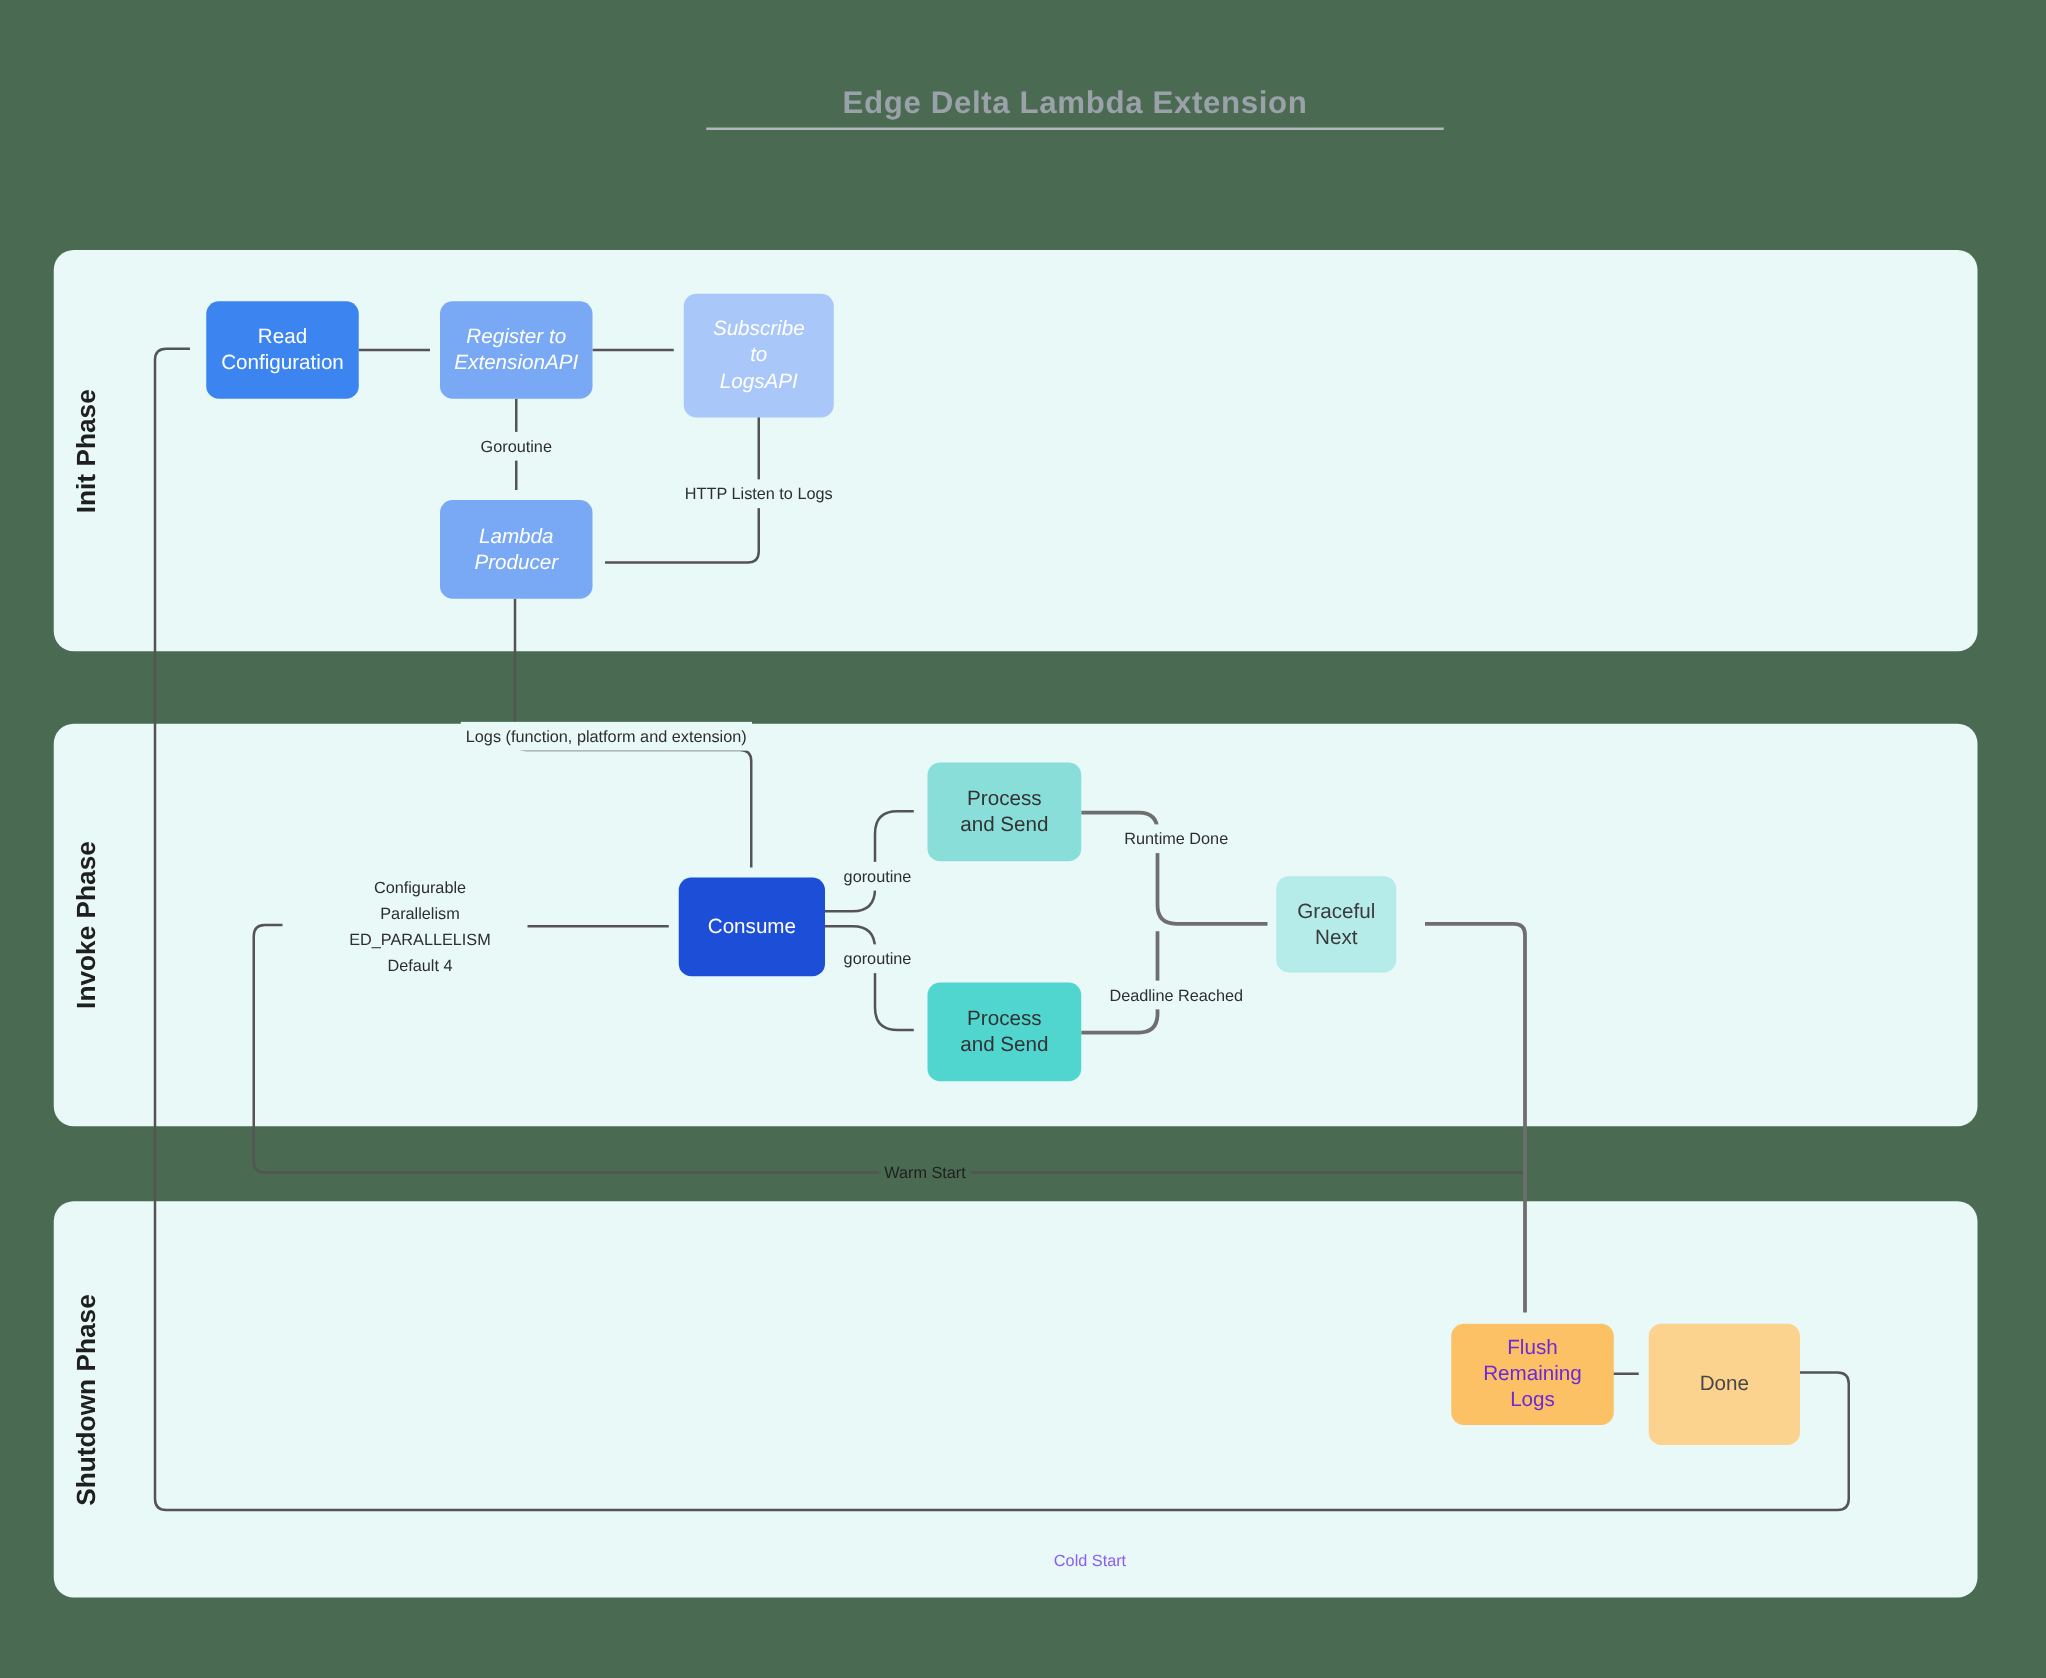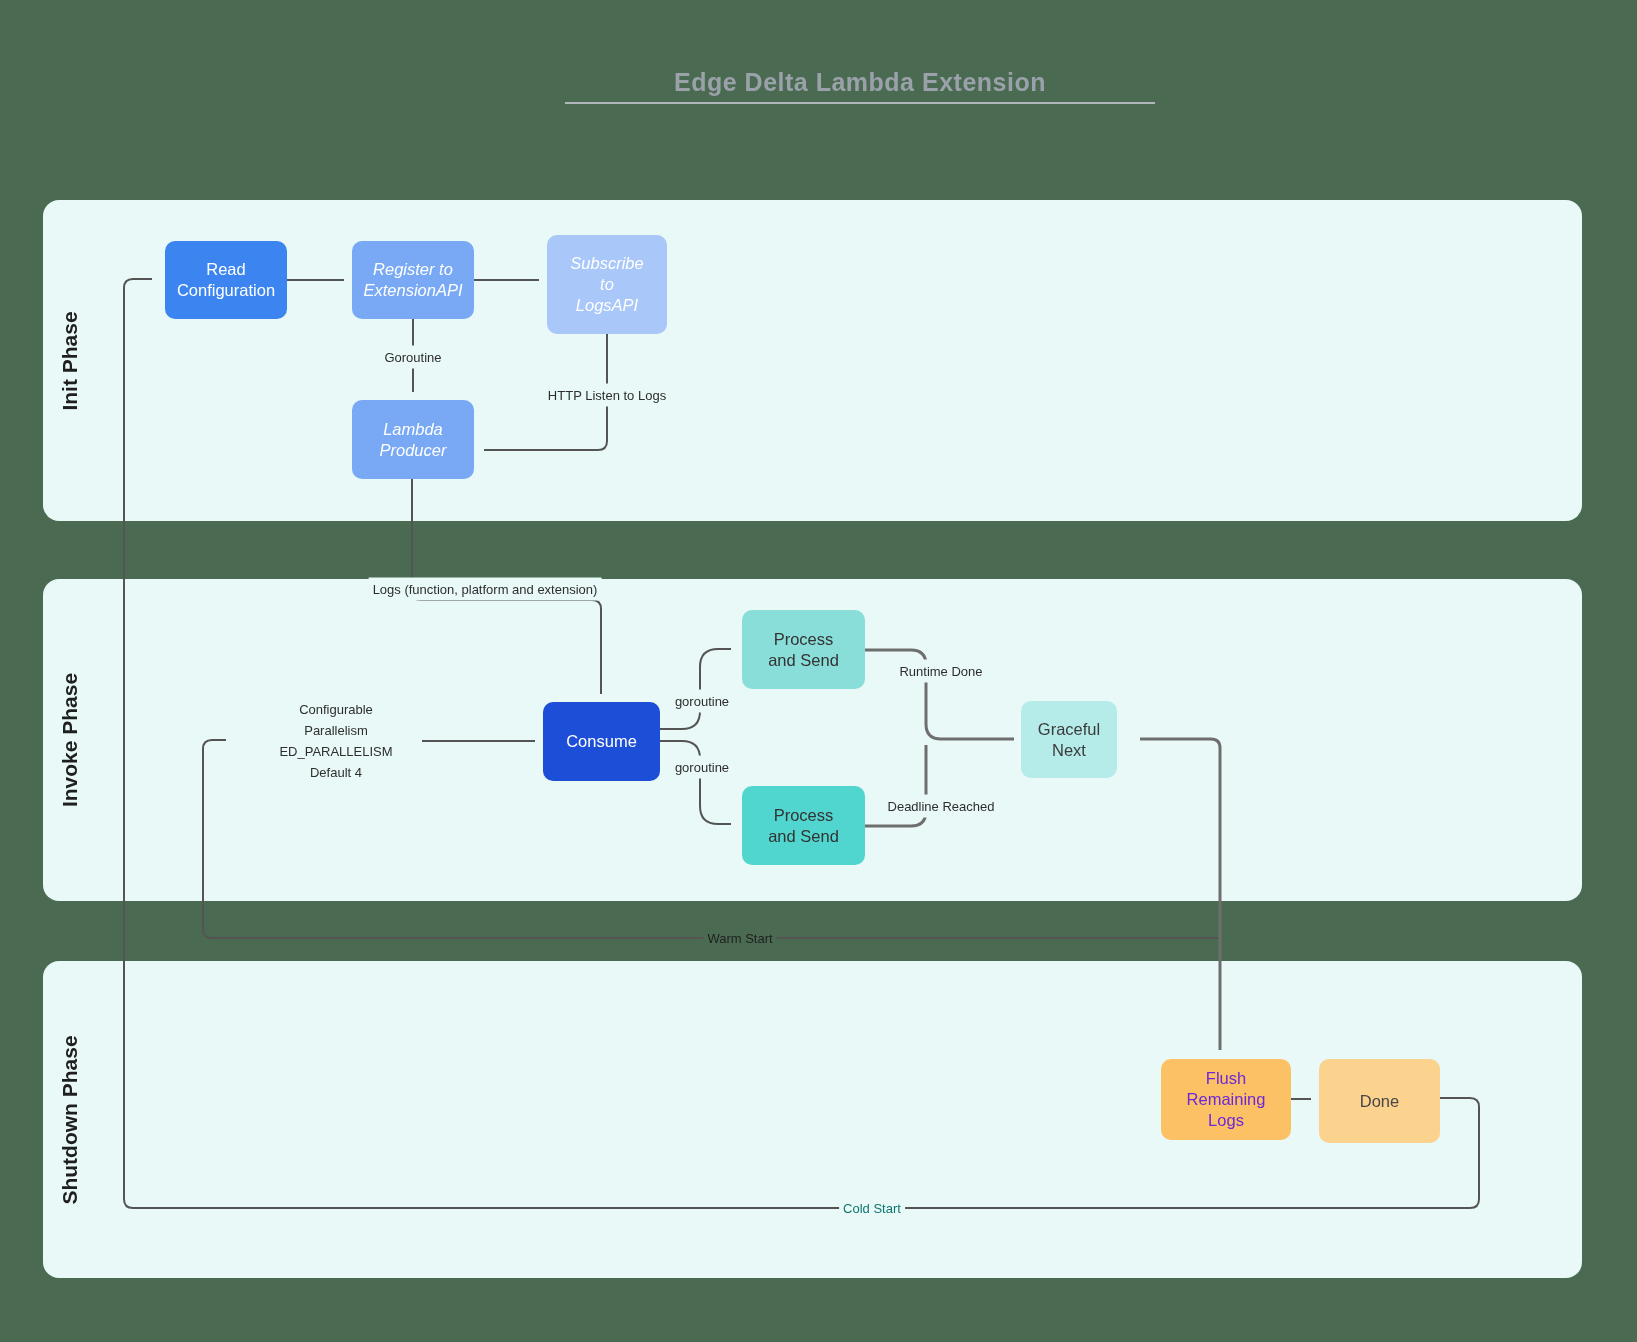--- a/index.html
+++ b/index.html
@@ -131,38 +131,38 @@
   <div class="node" style="left: 742px; top: 786px; width: 123px; height: 79px; background: rgb(80, 213, 207); color: rgb(51, 51, 51);">Process
 and Send</div>
 
   <div class="node" style="left: 1021px; top: 701px; width: 96px; height: 77px; background: rgb(181, 235, 233); color: rgb(59, 59, 59);">Graceful
 Next</div>
 
   <div class="node" style="left: 1161px; top: 1059px; width: 130px; height: 81px; background: rgb(251, 193, 100); color: #6d28d9;">Flush
 Remaining
 Logs</div>
 
-  <div class="node" style="left: 1319px; top: 1059px; width: 121px; height: 84px; background: rgb(252, 210, 143); color: rgb(71, 71, 71);">Done</div>
+  <div class="node" style="left: 1319px; top: 1059px; width: 121px; height: 97px; background: rgb(252, 210, 143); color: rgb(71, 71, 71);">Done</div>
 
   <div class="lbl nowrap" style="left: 413px; top: 357px; color: rgb(46, 46, 46); background: rgb(232, 249, 248);">Goroutine</div>
 
   <div class="lbl nowrap" style="left: 607px; top: 395px; color: rgb(46, 46, 46); background: rgb(232, 249, 248);">HTTP Listen to Logs</div>
 
   <div class="lbl nowrap" style="left: 485px; top: 589px; color: rgb(46, 46, 46); background: rgb(232, 249, 248);">Logs (function, platform and extension)</div>
 
   <div class="lbl" style="left: 336px; top: 741px; color: rgb(46, 46, 46);">Configurable
 Parallelism
 ED_PARALLELISM
 Default 4</div>
 
   <div class="lbl nowrap" style="left: 702px; top: 701px; color: rgb(46, 46, 46); background: rgb(232, 249, 248);">goroutine</div>
 
   <div class="lbl nowrap" style="left: 702px; top: 767px; color: rgb(46, 46, 46); background: rgb(232, 249, 248);">goroutine</div>
 
   <div class="lbl nowrap" style="left: 941px; top: 671px; color: rgb(46, 46, 46); background: rgb(232, 249, 248);">Runtime Done</div>
 
-  <div class="lbl nowrap" style="left: 941px; top: 796px; color: rgb(46, 46, 46); background: rgb(232, 249, 248); margin-top: 10px;">Deadline Reached</div>
+  <div class="lbl nowrap" style="left: 941px; top: 796px; color: rgb(46, 46, 46); background: rgb(232, 249, 248);">Deadline Reached</div>
 
   <div class="lbl nowrap" style="left: 740px; top: 938px; color: rgb(31, 31, 31); background: rgb(74, 107, 81);">Warm Start</div>
 
-  <div class="lbl nowrap" style="left: 872px; top: 1208px; color: #0f766e; background: rgb(232, 249, 248);">Cold Start</div>
+  <div class="lbl nowrap" style="left: 872px; top: 1248px; color: #8b5cf6; background: rgb(232, 249, 248);">Cold Start</div>
 
 </div>
 
 </body></html>

